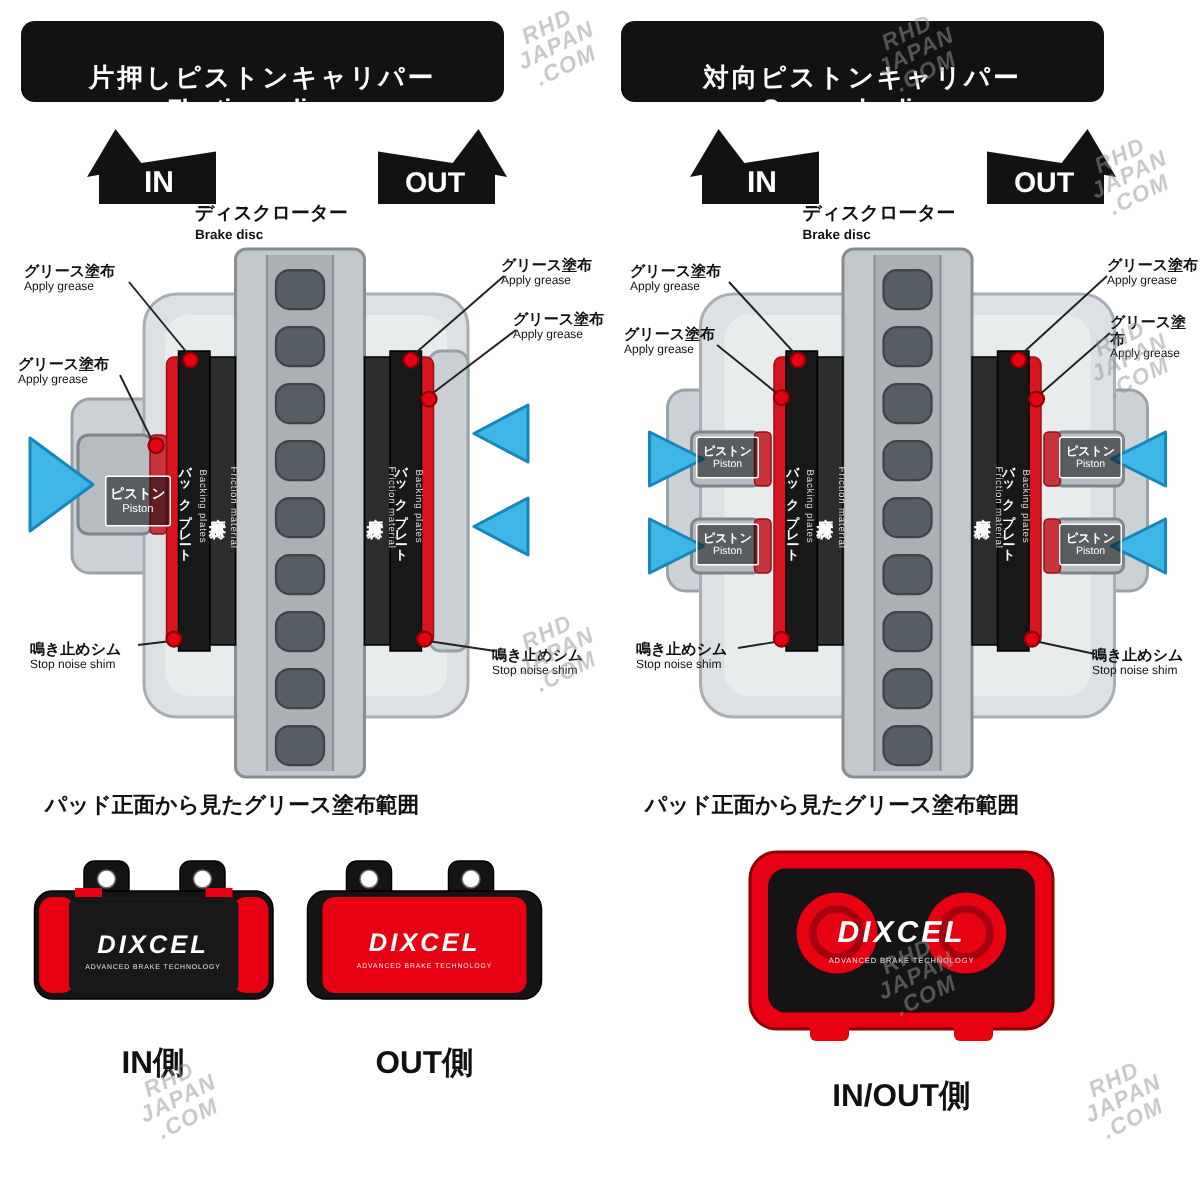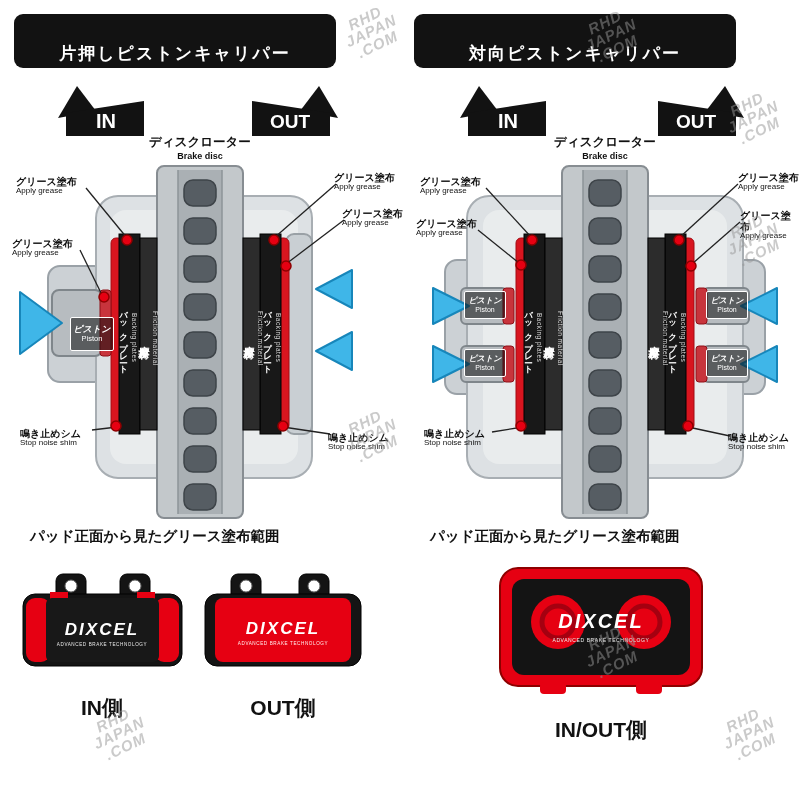--- a/index.html
+++ b/index.html
@@ -9,37 +9,37 @@
 
   
   .wm{position:absolute;z-index:6;color:rgba(150,150,150,0.5);font-weight:bold;font-style:italic;
       font-size:15px;line-height:.95;letter-spacing:1px;transform:rotate(-26deg);
       white-space:pre-line;text-align:center;pointer-events:none;}
 
   
   .hdr{position:absolute;width:322px;height:54px;background:#121212;border-radius:9px;color:#fff;
        text-align:center;display:flex;flex-direction:column;justify-content:center;gap:1px;z-index:2;}
   .hdr .jp{font-size:17px;font-weight:bold;letter-spacing:2px;margin-top:40px;}
-  .hdr .en{font-size:12px;font-weight:bold;text-align:center;}
+  .hdr .en{font-size:16px;font-weight:bold;text-align:center;}
 
   .arrow-svg{position:absolute;z-index:2;}
   .diagram{position:absolute;z-index:1;}
 
-  .disc-label{position:absolute;z-index:3;text-align:center;}
+  .disc-label{position:absolute;z-index:3;text-align:left;}
   .disc-label .jp{font-size:12.5px;font-weight:bold;display:block;}
   .disc-label .en{font-size:9px;font-weight:bold;display:block;}
 
   .callout{position:absolute;z-index:3;line-height:1.1;}
   .callout .jp{font-size:10px;font-weight:bold;display:block;}
   .callout .en{font-size:8px;display:block;}
 
   .piston-box{position:absolute;z-index:4;border:1px solid #fff;background:rgba(15,15,15,.55);
       color:#fff;display:flex;flex-direction:column;align-items:center;justify-content:center;
       line-height:1.1;border-radius:2px;text-align:center;}
-  .piston-box .jp{font-size:9px;font-weight:bold;font-style:italic;}
+  .piston-box .jp{font-size:9px;font-weight:bold;}
   .piston-box .en{font-size:7.5px;}
   .piston-box.small .jp{font-size:8px;}
   .piston-box.small .en{font-size:7px;}
 
   .vtext{position:absolute;z-index:3;display:flex;flex-direction:row;align-items:center;
          justify-content:center;gap:1px;color:#fff;}
   .vtext .jp{writing-mode:vertical-rl;text-orientation:upright;font-weight:bold;letter-spacing:1px;font-size:8.5px;}
   .vtext .en{writing-mode:vertical-rl;font-size:6.5px;letter-spacing:.5px;color:#ddd;}
   .vtext.friction .jp{font-size:11px;}
 

